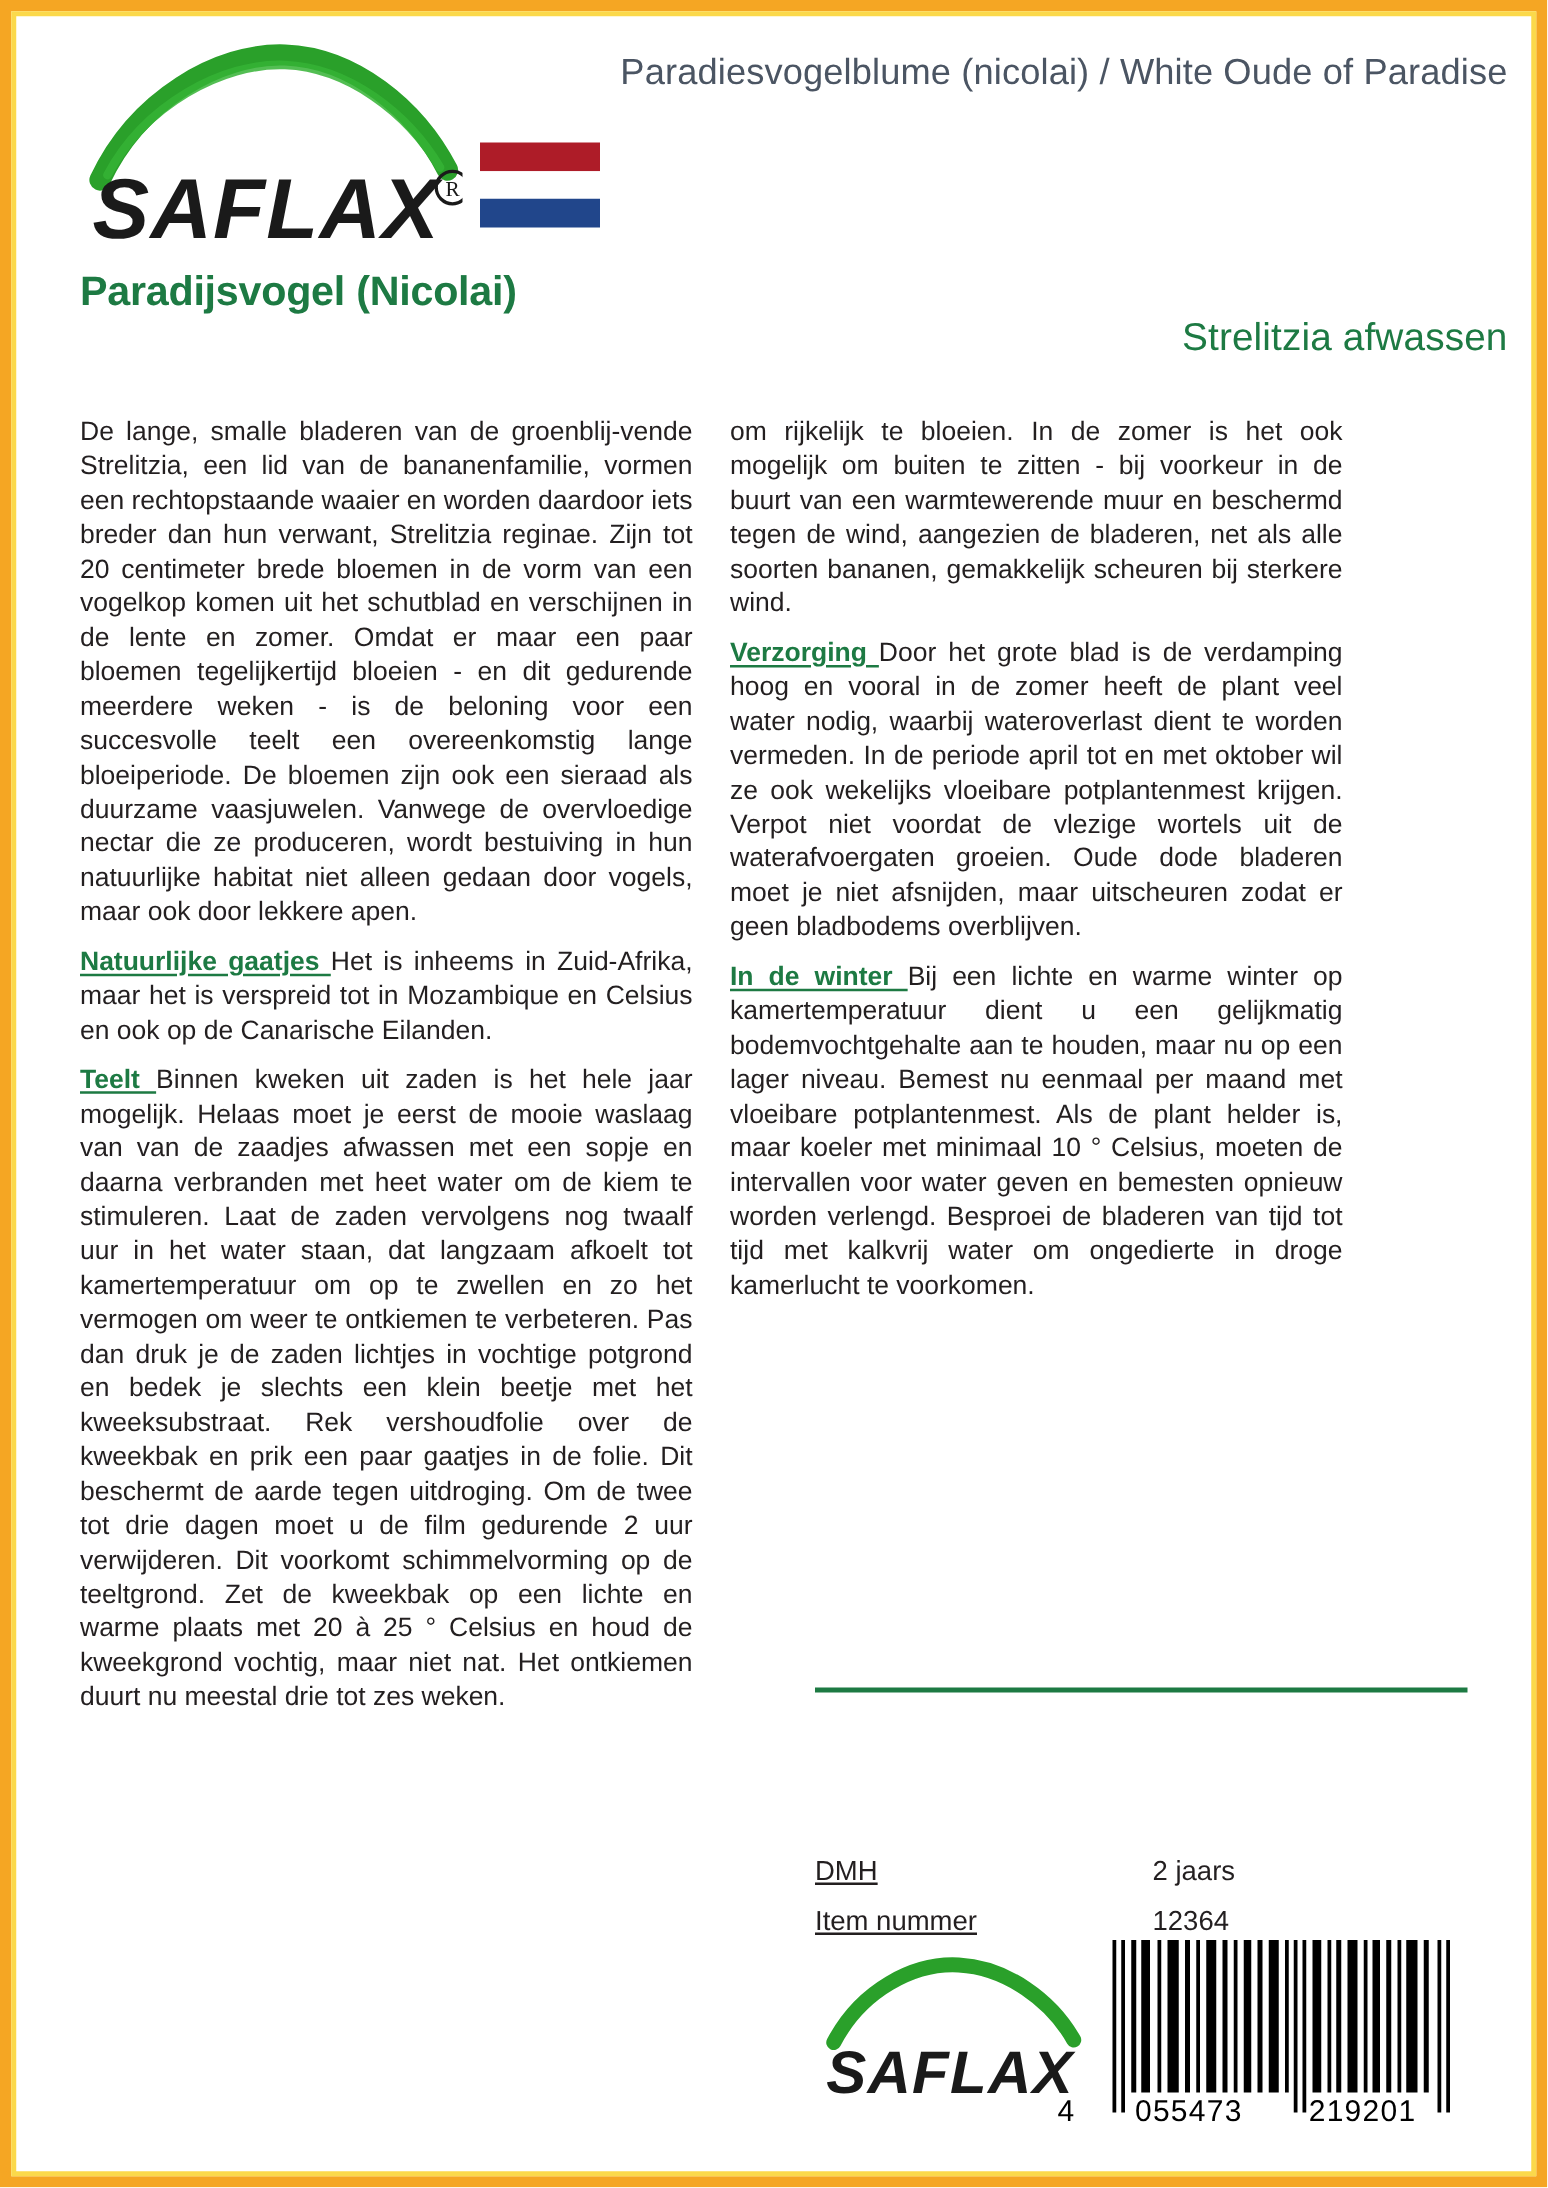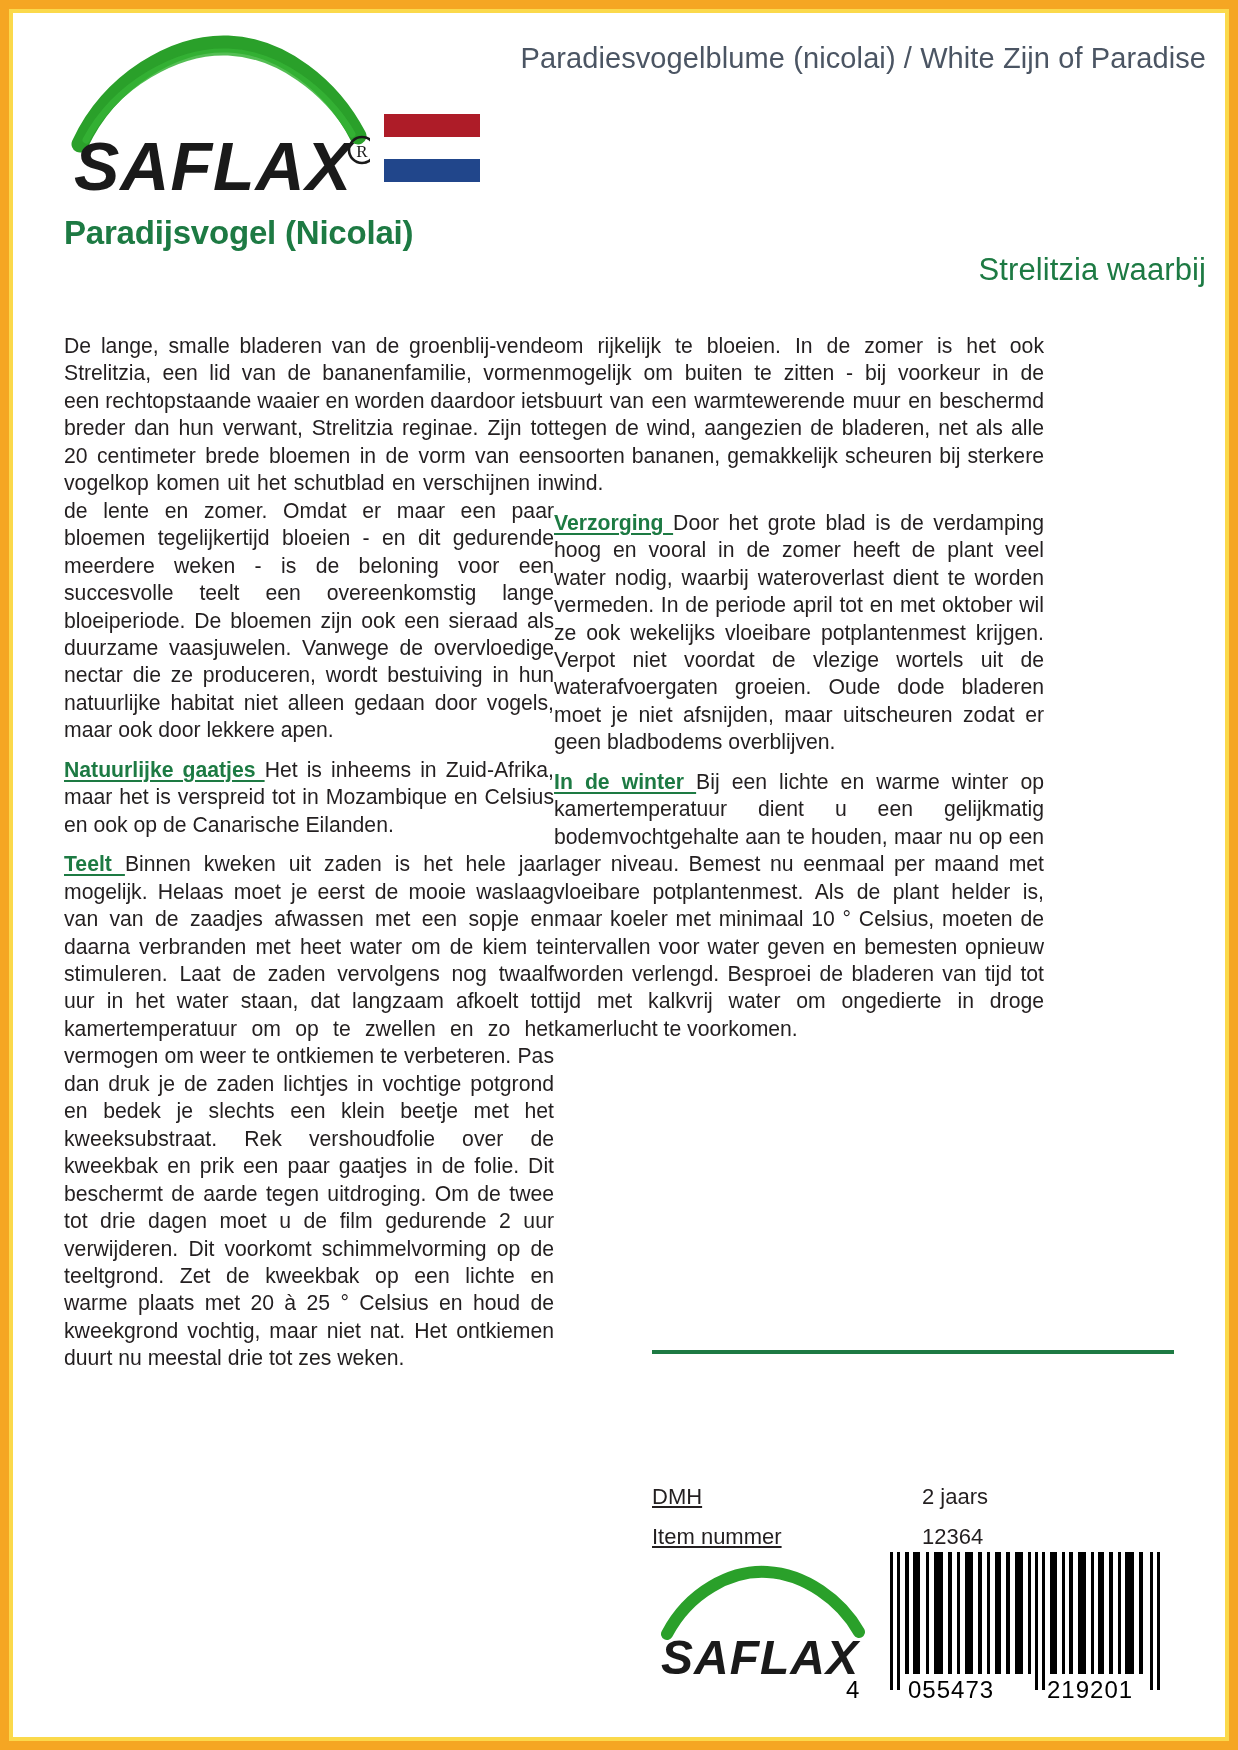--- a/index.html
+++ b/index.html
@@ -107,20 +107,21 @@
 
   
   .columns {
     position: absolute;
     left: 0;
     top: 318px;
     width: 1038px;
     padding: 0 48px 0 50px;
     box-sizing: border-box;
     display: flex;
+    gap: 30px;
   }
   .col {
     width: 490px;
     flex: 0 0 490px;
   }
   .col p {
     margin: 0 0 12px 0;
     font-size: 21.2px;
     line-height: 1.295;
     color: #231f20;
@@ -226,26 +227,26 @@
           <text x="4" y="158" font-family="Liberation Sans, sans-serif" font-size="68" font-style="italic" font-weight="bold" fill="#1a1a1a" letter-spacing="1">SAFLAX</text>
         </svg>
       </div>
 
       <div class="flag">
         <div class="band red"></div>
         <div class="band white"></div>
         <div class="band blue"></div>
       </div>
 
-      <div class="header-title">Paradiesvogelblume (nicolai) / White Zijn of Paradise</div>
+      <div class="header-title">Paradiesvogelblume (nicolai) / White Oude of Paradise</div>
     </div>
 
     <div class="title-row">
       <div class="plant-title">Paradijsvogel (Nicolai)</div>
-      <div class="sci-name">Strelitzia waarbij</div>
+      <div class="sci-name">Strelitzia afwassen</div>
     </div>
 
     <div class="columns">
 
       <div class="col">
         <p>De lange, smalle bladeren van de groenblij-vende Strelitzia, een lid van de bananenfamilie, vormen een rechtopstaande waaier en worden daardoor iets breder dan hun verwant, Strelitzia reginae. Zijn tot 20 centimeter brede bloemen in de vorm van een vogelkop komen uit het schutblad en verschijnen in de lente en zomer. Omdat er maar een paar bloemen tegelijkertijd bloeien - en dit gedurende meerdere weken - is de beloning voor een succesvolle teelt een overeenkomstig lange bloeiperiode. De bloemen zijn ook een sieraad als duurzame vaasjuwelen. Vanwege de overvloedige nectar die ze produceren, wordt bestuiving in hun natuurlijke habitat niet alleen gedaan door vogels, maar ook door lekkere apen.</p>
 
         <p><span class="sec-head">Natuurlijke gaatjes </span><span>Het is inheems in Zuid-Afrika, maar het is verspreid tot in Mozambique en Celsius en ook op de Canarische Eilanden.</span></p>
 
         <p><span class="sec-head">Teelt </span><span>Binnen kweken uit zaden is het hele jaar mogelijk. Helaas moet je eerst de mooie waslaag van van de zaadjes afwassen met een sopje en daarna verbranden met heet water om de kiem te stimuleren. Laat de zaden vervolgens nog twaalf uur in het water staan, dat langzaam afkoelt tot kamertemperatuur om op te zwellen en zo het vermogen om weer te ontkiemen te verbeteren. Pas dan druk je de zaden lichtjes in vochtige potgrond en bedek je slechts een klein beetje met het kweeksubstraat. Rek vershoudfolie over de kweekbak en prik een paar gaatjes in de folie. Dit beschermt de aarde tegen uitdroging. Om de twee tot drie dagen moet u de film gedurende 2 uur verwijderen. Dit voorkomt schimmelvorming op de teeltgrond. Zet de kweekbak op een lichte en warme plaats met 20 à 25 ° Celsius en houd de kweekgrond vochtig, maar niet nat. Het ontkiemen duurt nu meestal drie tot zes weken.</span></p>

